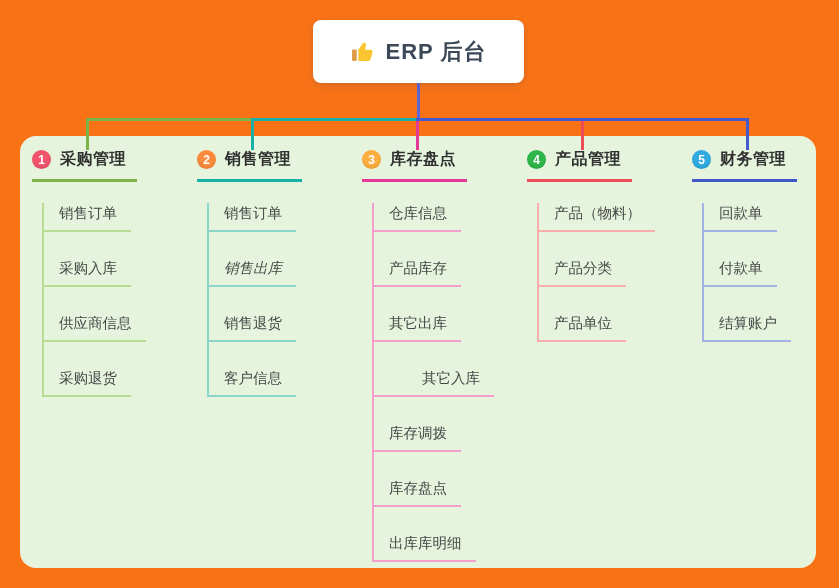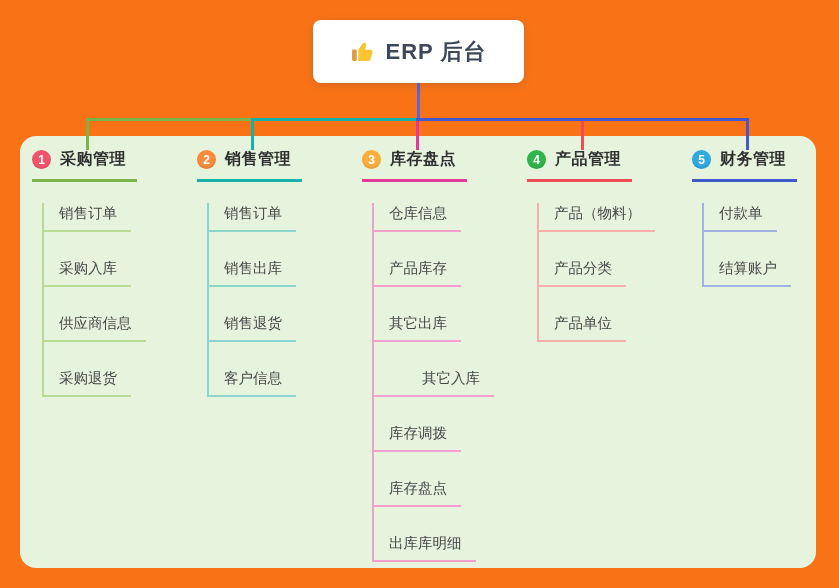--- a/index.html
+++ b/index.html
@@ -88,21 +88,21 @@
           <div class="kid" style="border-bottom-color: rgb(185, 220, 148);">采购退货</div>
         </div>
       </div>
       <div class="branch" style="left: 197px;">
         <div class="head" style="border-bottom-color: rgb(22, 177, 167);">
           <span class="badge" style="background: rgb(250, 139, 60);">2</span>
           <span class="title">销售管理</span>
         </div>
         <div class="kids" style="border-left-color: rgb(139, 213, 205);">
           <div class="kid" style="border-bottom-color: rgb(139, 213, 205);">销售订单</div>
-          <div class="kid" style="border-bottom-color: rgb(139, 213, 205);">销售出库</div>
+          <div class="kid" style="border-bottom-color: rgb(139, 213, 205); font-style: italic;">销售出库</div>
           <div class="kid" style="border-bottom-color: rgb(139, 213, 205);">销售退货</div>
           <div class="kid" style="border-bottom-color: rgb(139, 213, 205);">客户信息</div>
         </div>
       </div>
       <div class="branch" style="left: 362px;">
         <div class="head" style="border-bottom-color: rgb(226, 58, 150);">
           <span class="badge" style="background: rgb(251, 174, 62);">3</span>
           <span class="title">库存盘点</span>
         </div>
         <div class="kids" style="border-left-color: rgb(242, 160, 203);">
@@ -125,18 +125,19 @@
           <div class="kid" style="border-bottom-color: rgb(249, 174, 171);">产品分类</div>
           <div class="kid" style="border-bottom-color: rgb(249, 174, 171);">产品单位</div>
         </div>
       </div>
       <div class="branch" style="left: 692px;">
         <div class="head" style="border-bottom-color: rgb(63, 88, 203);">
           <span class="badge" style="background: rgb(47, 169, 224);">5</span>
           <span class="title">财务管理</span>
         </div>
         <div class="kids" style="border-left-color: rgb(162, 178, 226);">
+          <div class="kid" style="border-bottom-color: rgb(162, 178, 226);">回款单</div>
           <div class="kid" style="border-bottom-color: rgb(162, 178, 226);">付款单</div>
           <div class="kid" style="border-bottom-color: rgb(162, 178, 226);">结算账户</div>
         </div>
       </div>
     </div>
 </div>
 
 </body></html>

